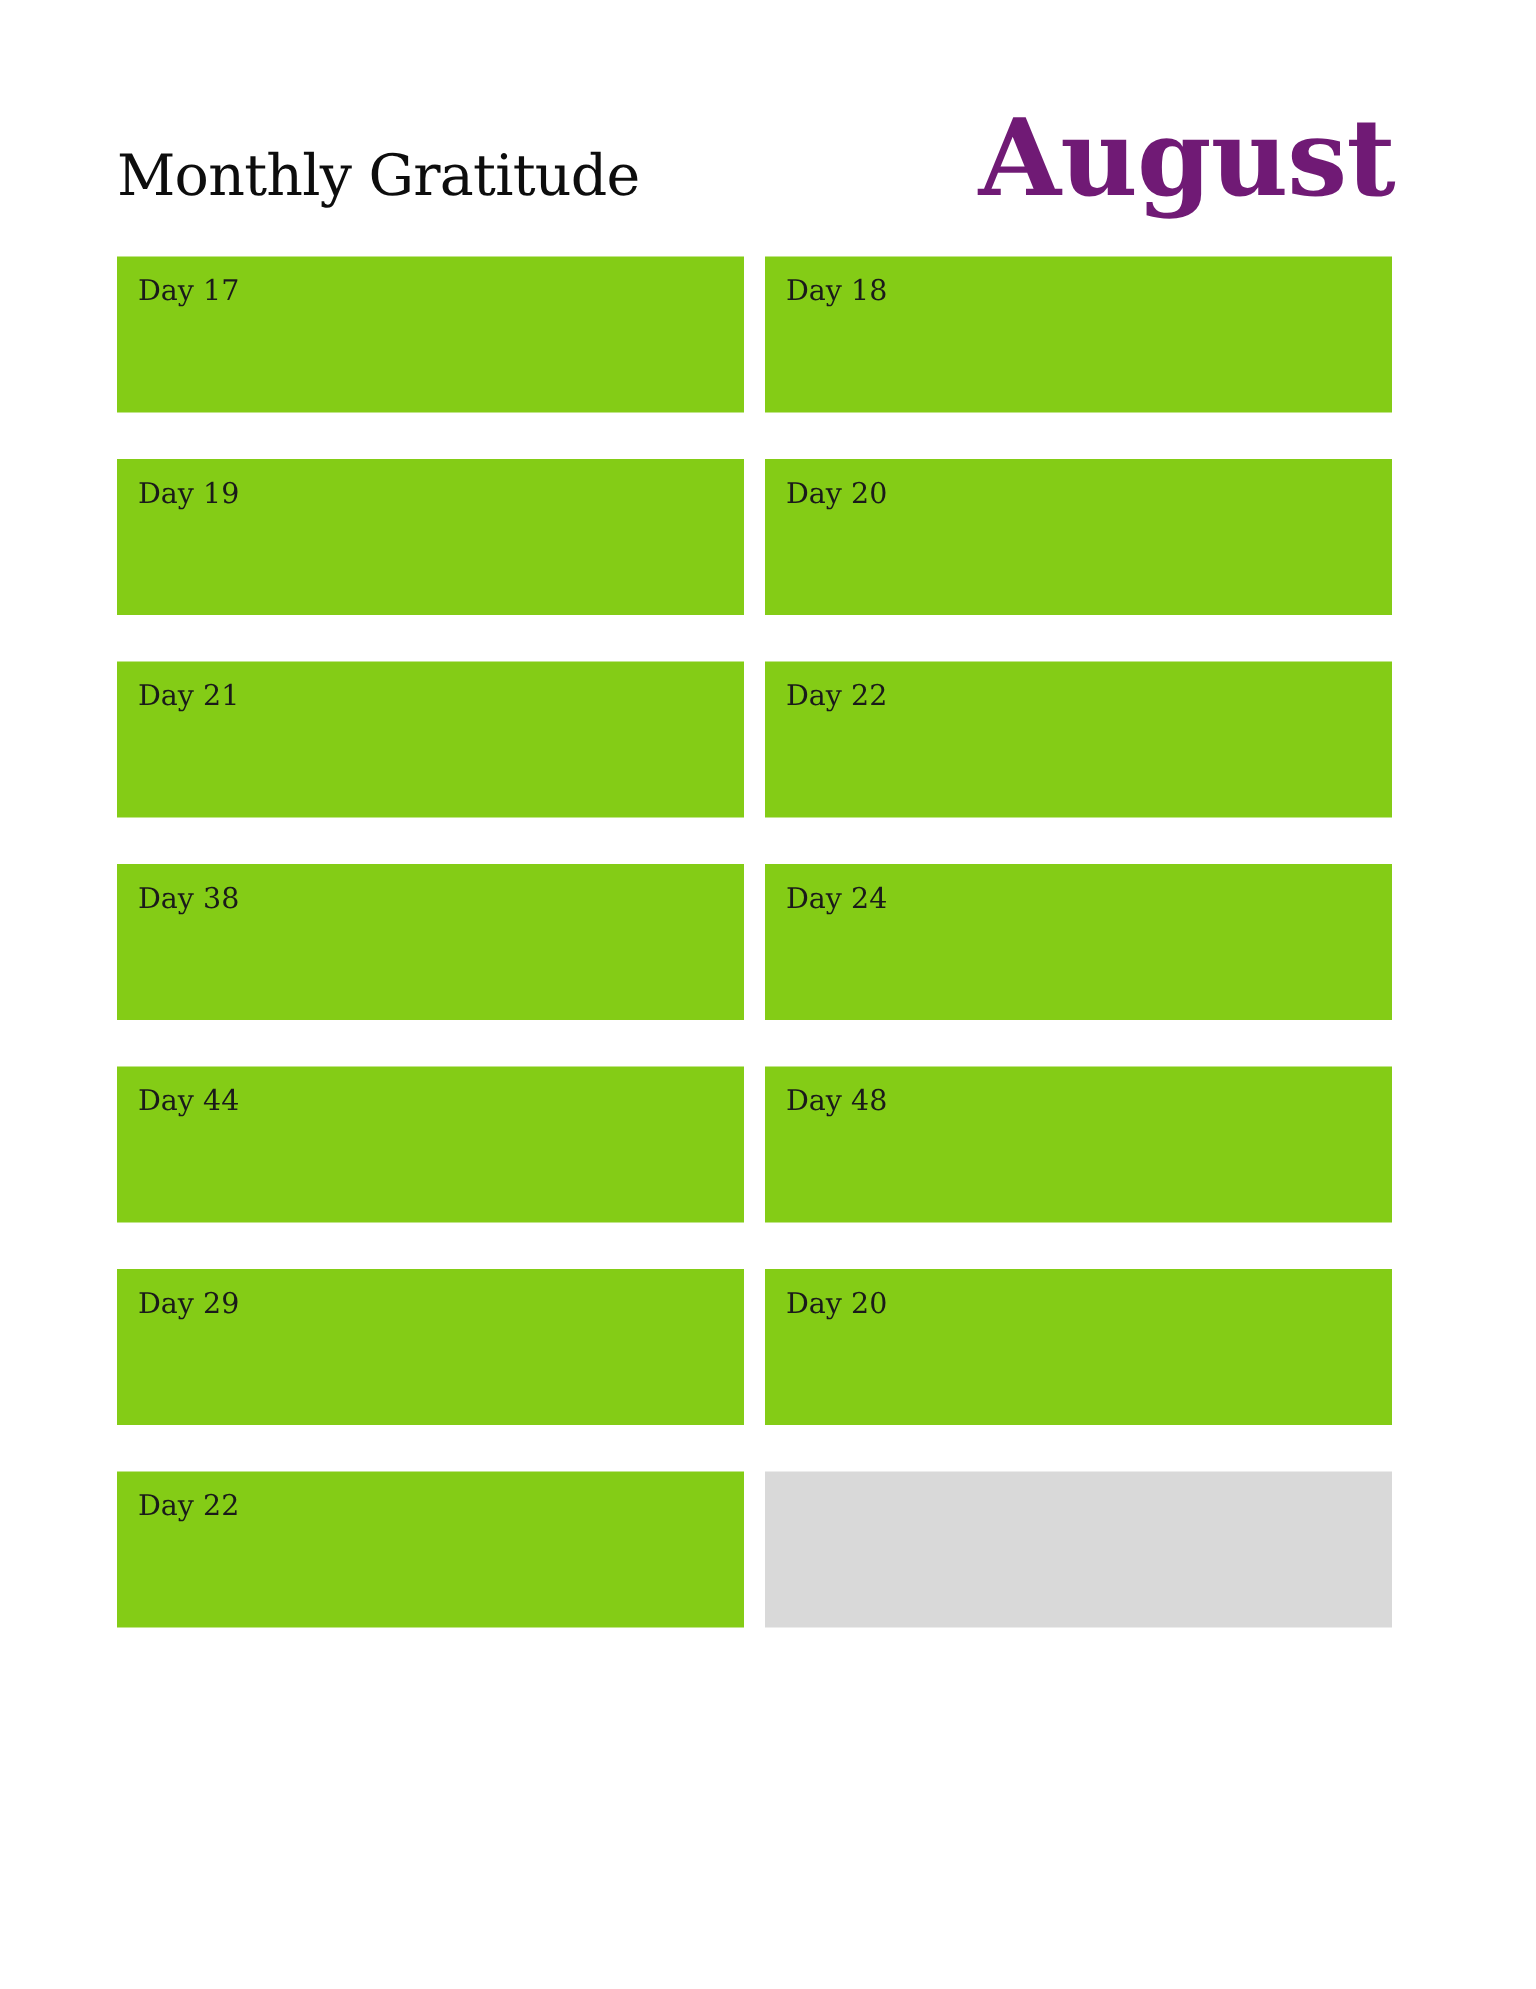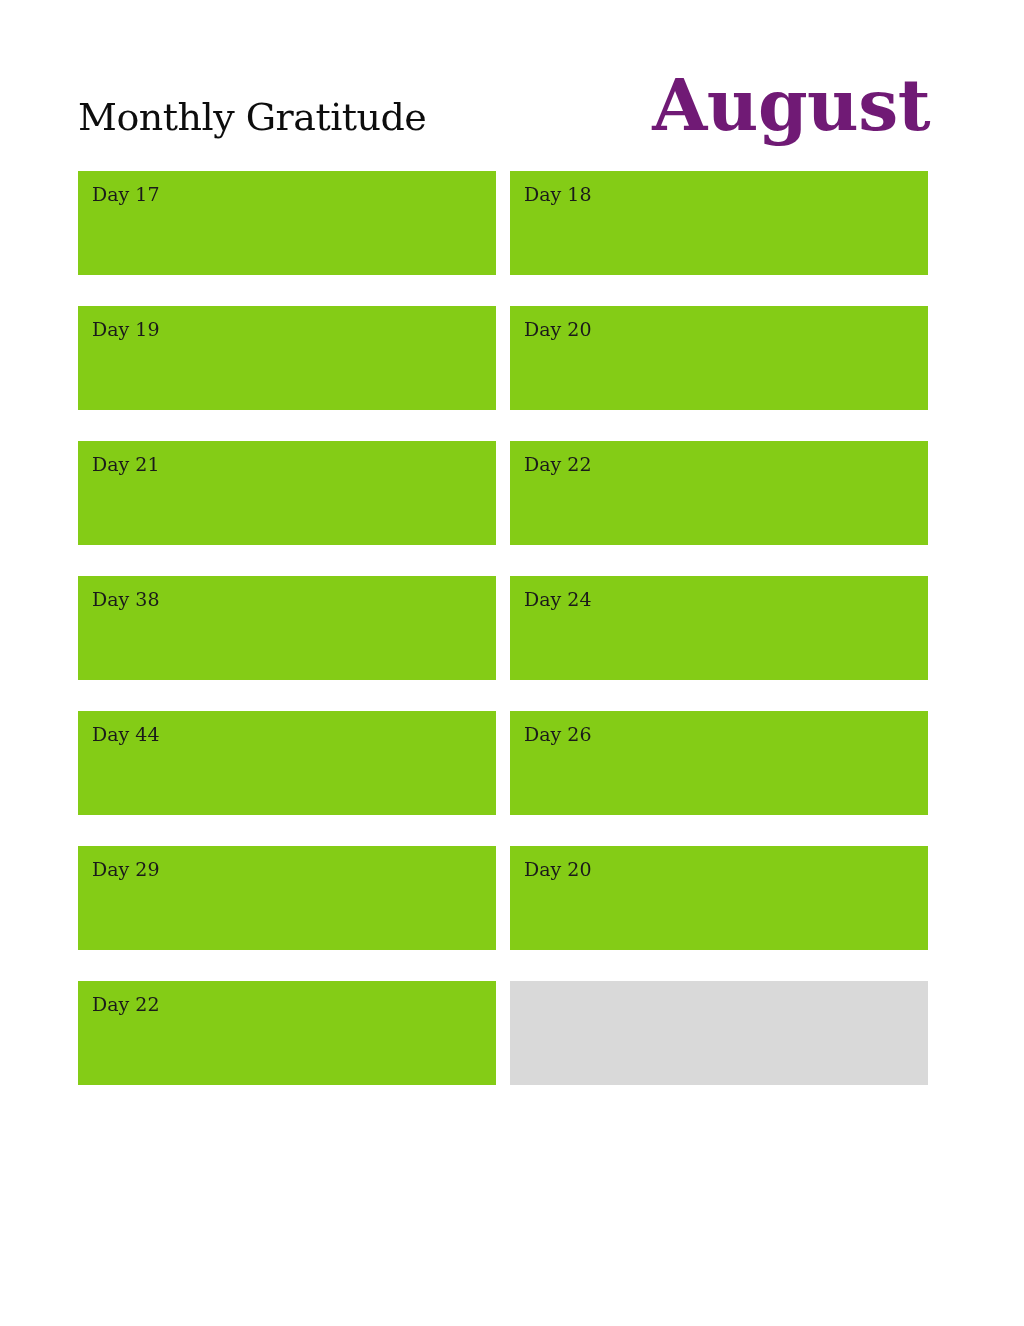--- a/index.html
+++ b/index.html
@@ -121,21 +121,21 @@
       <div class="cell-label">Day 24</div>
       <div class="cell-text"></div>
     </div>
 
     <div class="cell">
       <div class="cell-label">Day 44</div>
       <div class="cell-text"></div>
     </div>
 
     <div class="cell">
-      <div class="cell-label">Day 26</div>
+      <div class="cell-label">Day 48</div>
       <div class="cell-text"></div>
     </div>
 
 
 
     <div class="cell">
       <div class="cell-label">Day 29</div>
       <div class="cell-text"></div>
     </div>
 

